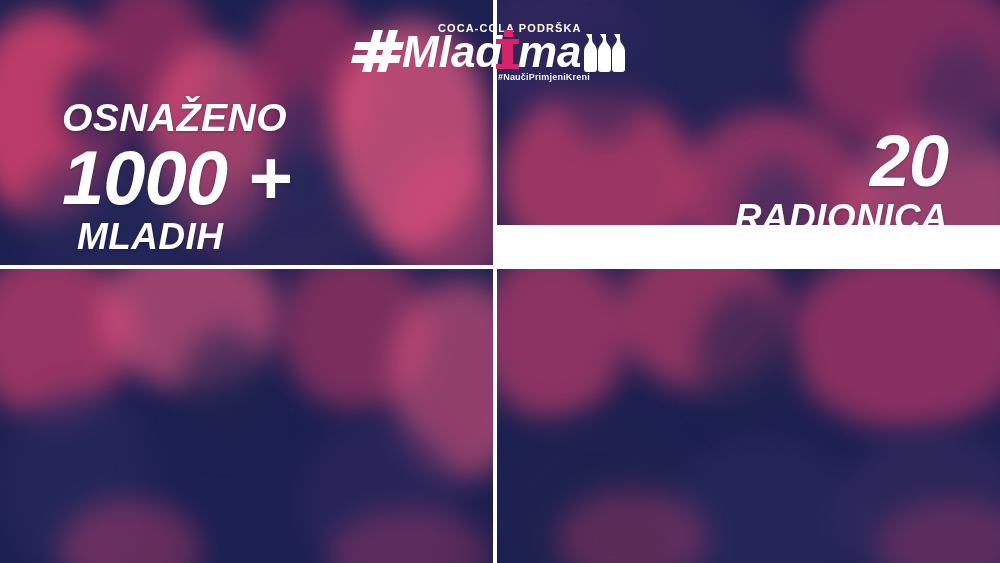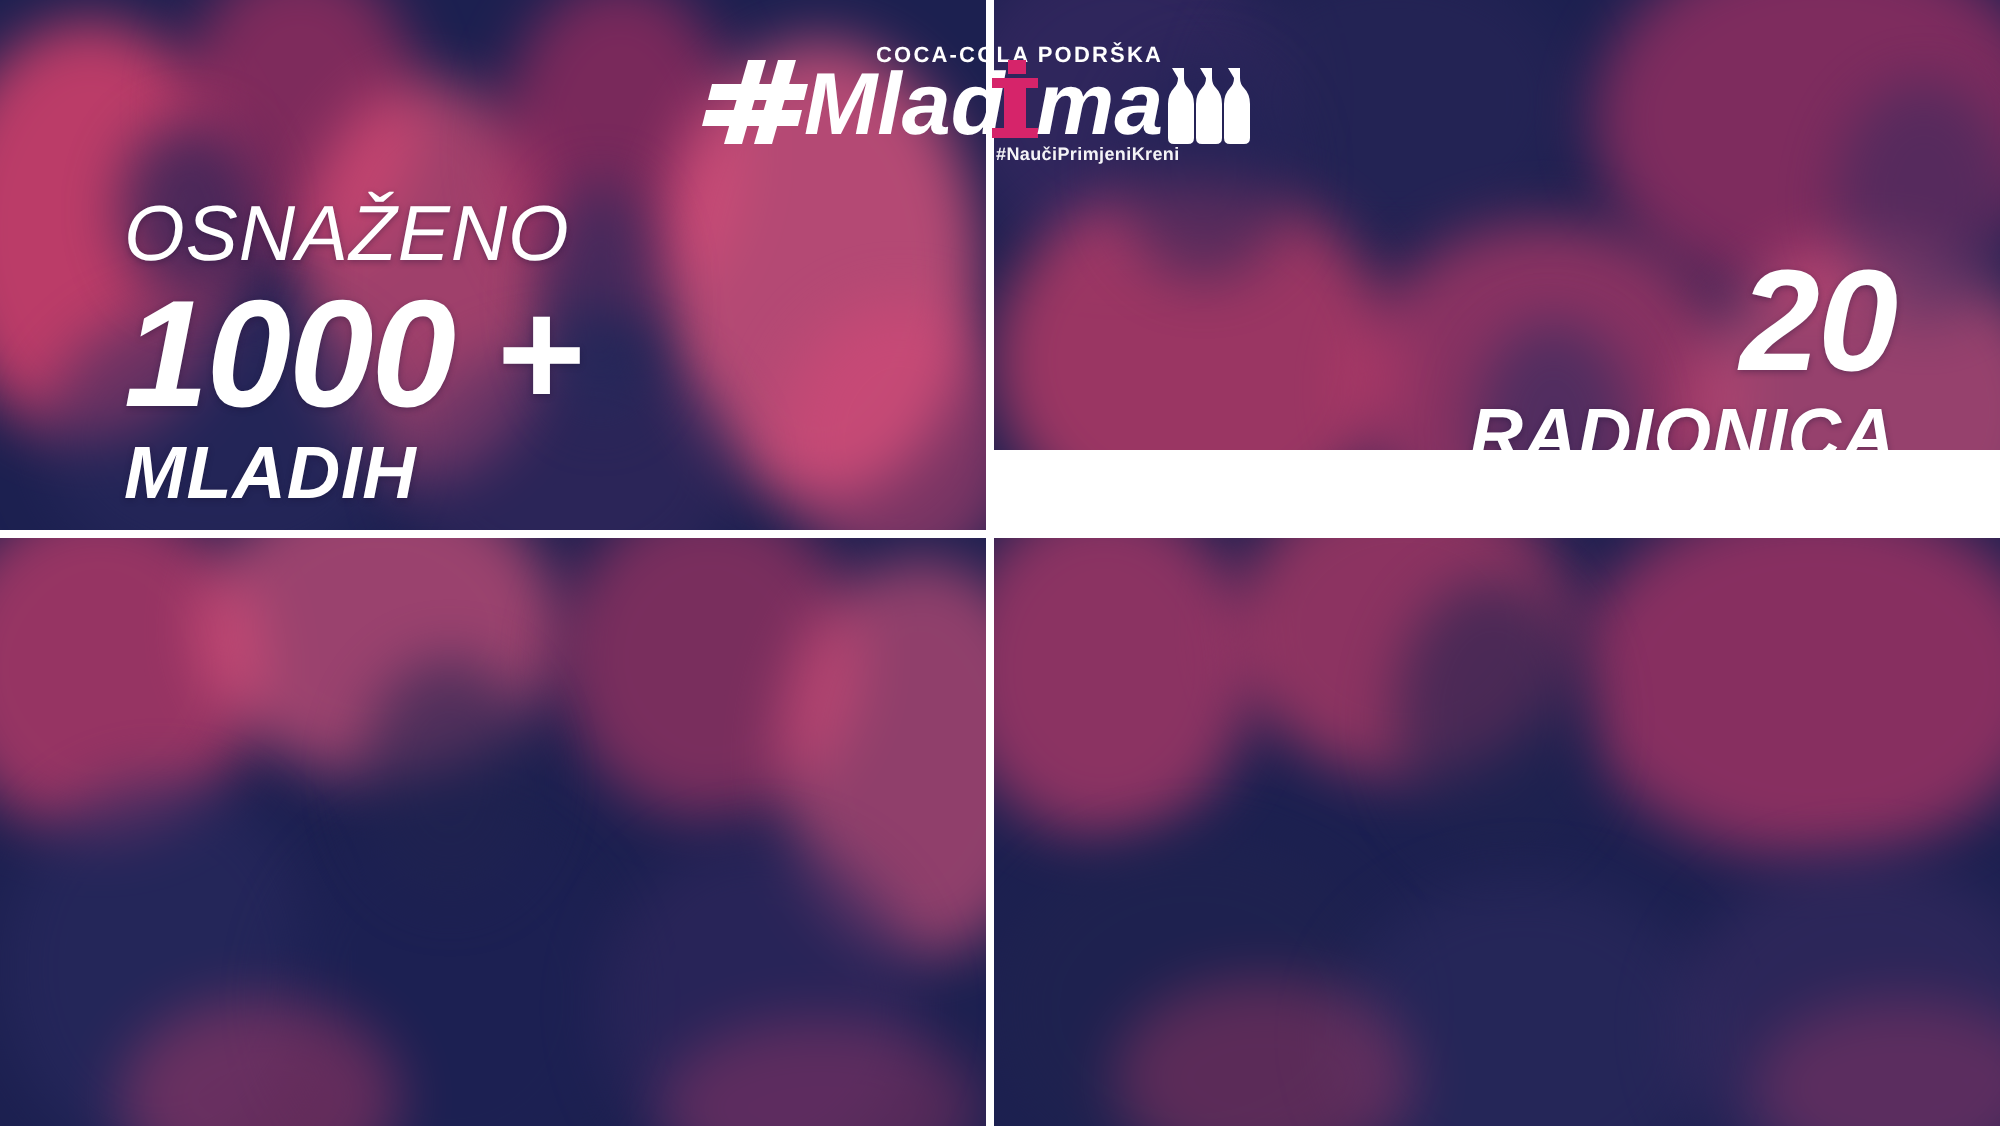--- a/index.html
+++ b/index.html
@@ -32,33 +32,34 @@
   .photo .blobs span {
     position:absolute;
     border-radius:50%;
     filter:blur(14px);
   }
 
   
   .stat { position:absolute; color:#ffffff; text-shadow:0 1px 3px rgba(20,15,50,.35); }
 
   .label-top {
-    font-weight:400; font-style:italic;
+    font-weight:700; font-style:italic;
     letter-spacing:.5px;
     line-height:1;
   }
   .bignum {
     font-weight:900; font-style:italic;
     line-height:.92;
     letter-spacing:-1px;
   }
   .label-bot {
     font-weight:700; font-style:italic;
     line-height:1.06;
     letter-spacing:.4px;
+    margin-left:15px;
   }
 
   
   #stat-tl { left:62px; top:98px; }
   #stat-tl .label-top { font-size:39px; }
   #stat-tl .bignum    { font-size:76px; margin-top:6px; }
   #stat-tl .label-bot { font-size:37px; margin-top:4px; }
 
   
   #stat-tr { right:52px; top:128px; text-align:right; }

